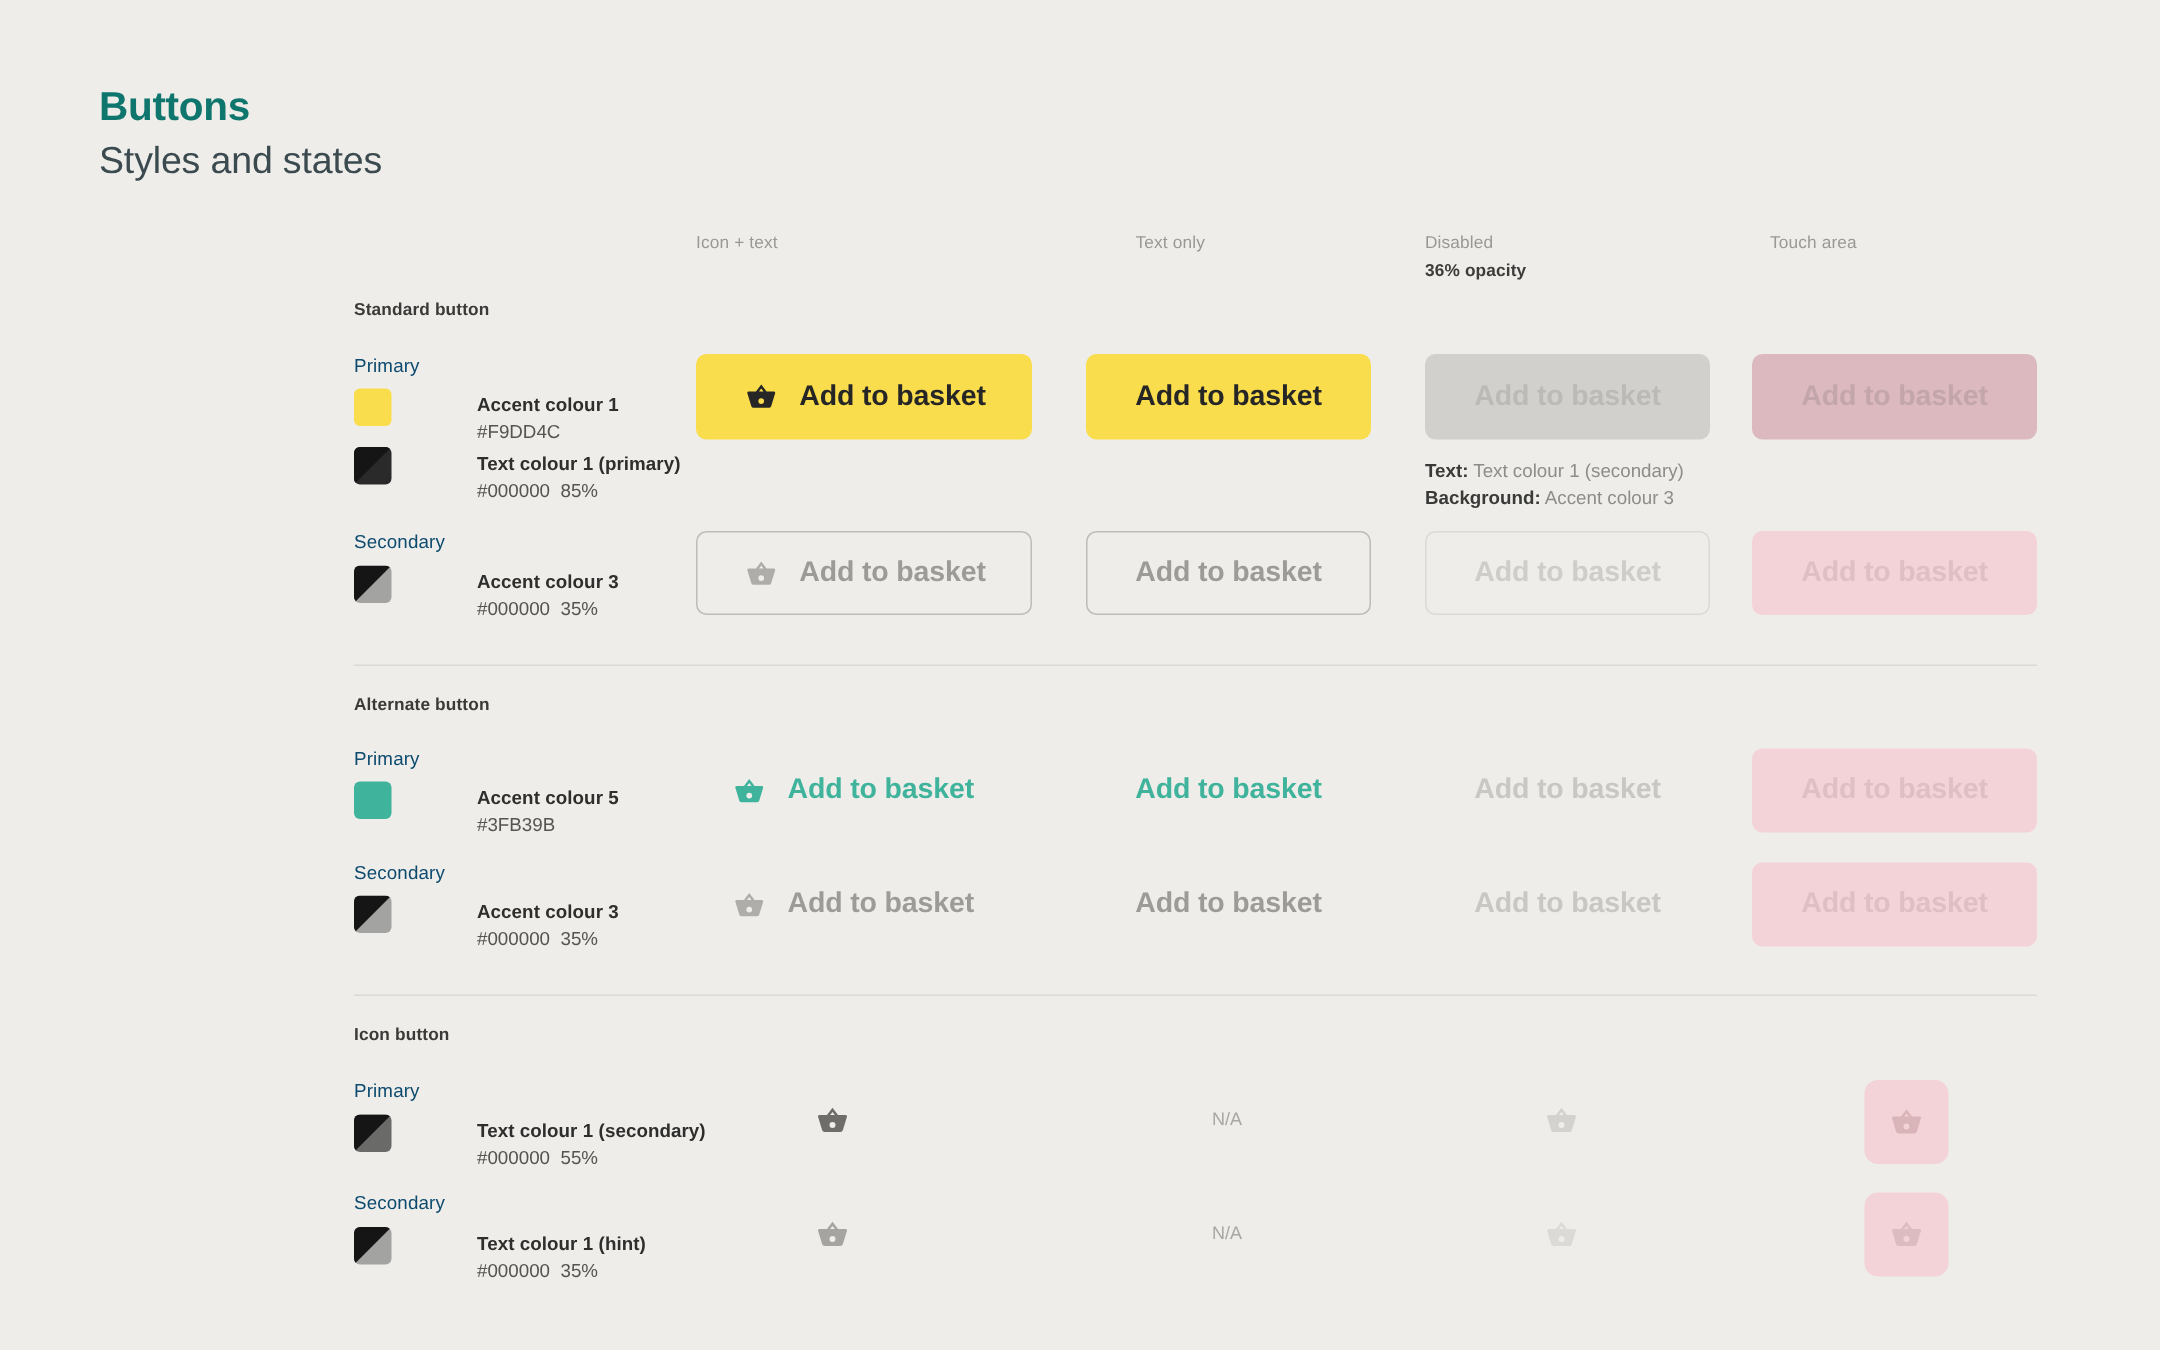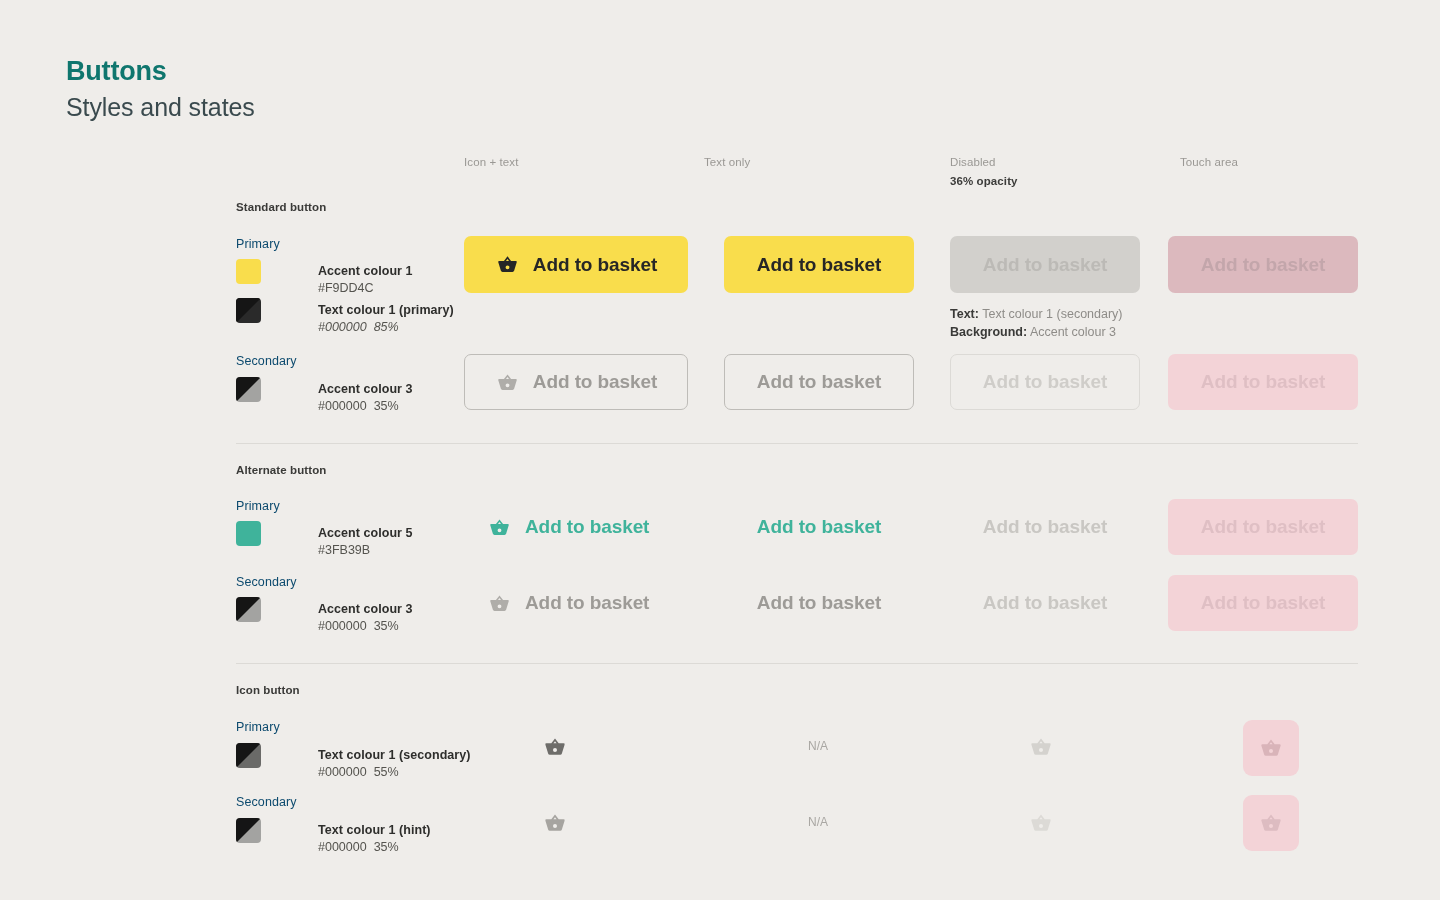--- a/index.html
+++ b/index.html
@@ -92,21 +92,21 @@
 <div id="page">
 
   <div class="hdr">
     <h1>Buttons</h1>
     <h2>Styles and states</h2>
   </div>
 
   <div class="col-head" style="left:464px; top:156px;">
     <span>Icon + text</span>
   </div>
-  <div class="col-head" style="left:704px; top:156px;">
+  <div class="col-head" style="left:757px; top:156px;">
     <span>Text only</span>
   </div>
   <div class="col-head" style="left:950px; top:156px;">
     <span>Disabled</span>
     <span class="sub">36% opacity</span>
   </div>
   <div class="col-head" style="left:1180px; top:156px;">
     <span>Touch area</span>
   </div>
 
@@ -117,21 +117,21 @@
     <span class="swatch solid-yellow"></span>
     <span class="legend-txt">
       <span class="legend-name">Accent colour 1</span>
       <span class="legend-hex" style="display:block;"><span>#F9DD4C</span></span>
     </span>
   </div>
   <div class="legend" style="top:298px;">
     <span class="swatch split s85"></span>
     <span class="legend-txt">
       <span class="legend-name">Text colour 1 (primary)</span>
-      <span class="legend-hex" style="display:block;font-style:italic;">
+      <span class="legend-hex" style="display:block;">
         <span>#000000</span><span class="pct">85%</span>
       </span>
     </span>
   </div>
 
   <div class="row-label" style="top:354px;">Secondary</div>
   <div class="legend" style="top:377px;">
     <span class="swatch split s35"></span>
     <span class="legend-txt">
       <span class="legend-name">Accent colour 3</span>

